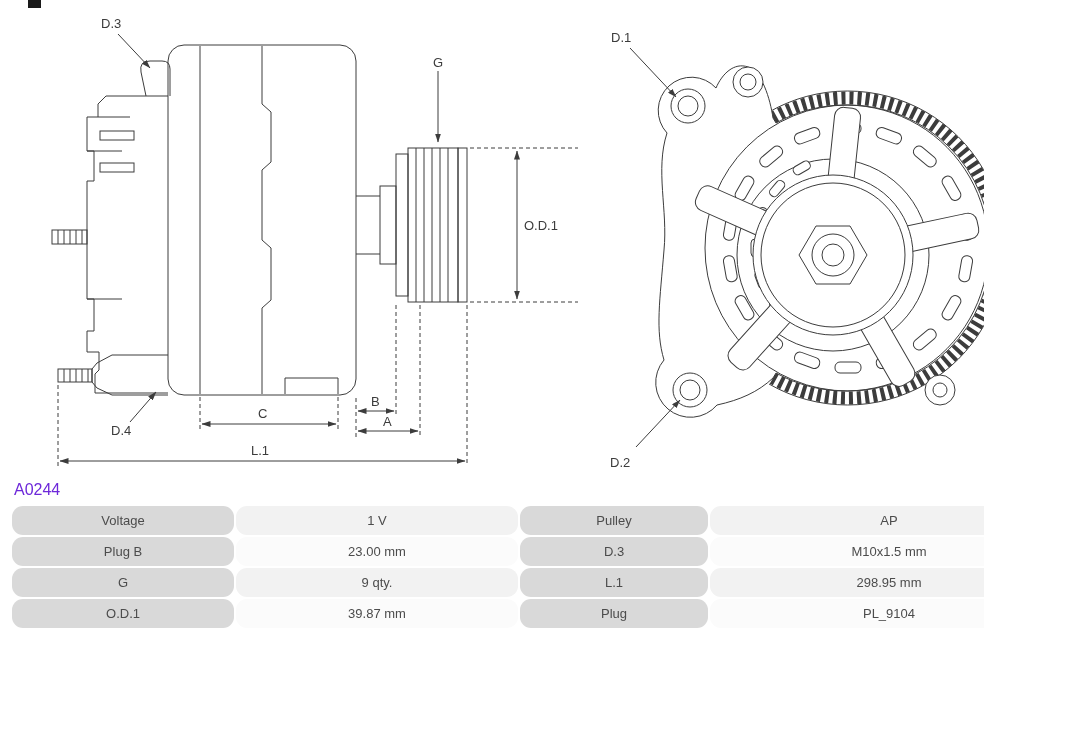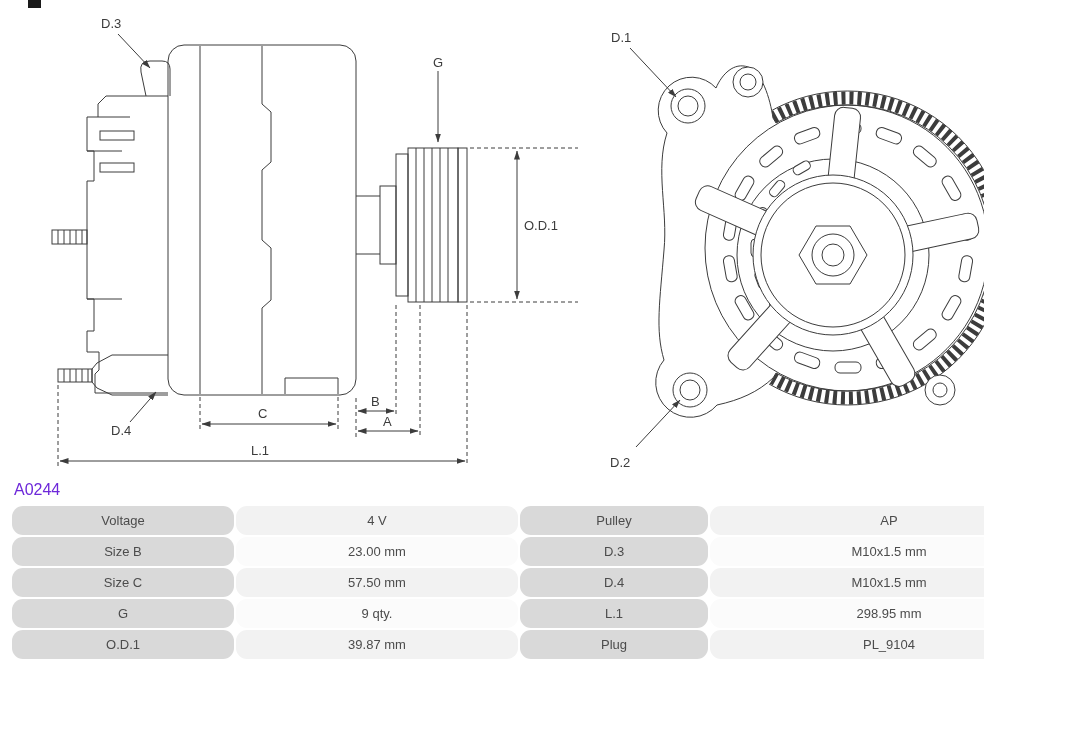--- a/index.html
+++ b/index.html
@@ -186,34 +186,28 @@
   <table class="spec-table">
     <colgroup>
       <col class="c1">
         <col class="c2">
         <col class="c3">
         <col class="c4">
     </colgroup>
     <tbody>
       <tr>
         <td class="lbl">Voltage</td>
-        <td class="val">4 V</td>
+        <td class="val">1 V</td>
         <td class="lbl">Pulley</td>
         <td class="val">AP</td>
       </tr>
       <tr>
-        <td class="lbl">Size B</td>
+        <td class="lbl">Plug B</td>
         <td class="val">23.00 mm</td>
         <td class="lbl">D.3</td>
-        <td class="val">M10x1.5 mm</td>
-      </tr>
-      <tr>
-        <td class="lbl">Size C</td>
-        <td class="val">57.50 mm</td>
-        <td class="lbl">D.4</td>
         <td class="val">M10x1.5 mm</td>
       </tr>
       <tr>
         <td class="lbl">G</td>
         <td class="val">9 qty.</td>
         <td class="lbl">L.1</td>
         <td class="val">298.95 mm</td>
       </tr>
       <tr>
         <td class="lbl">O.D.1</td>

